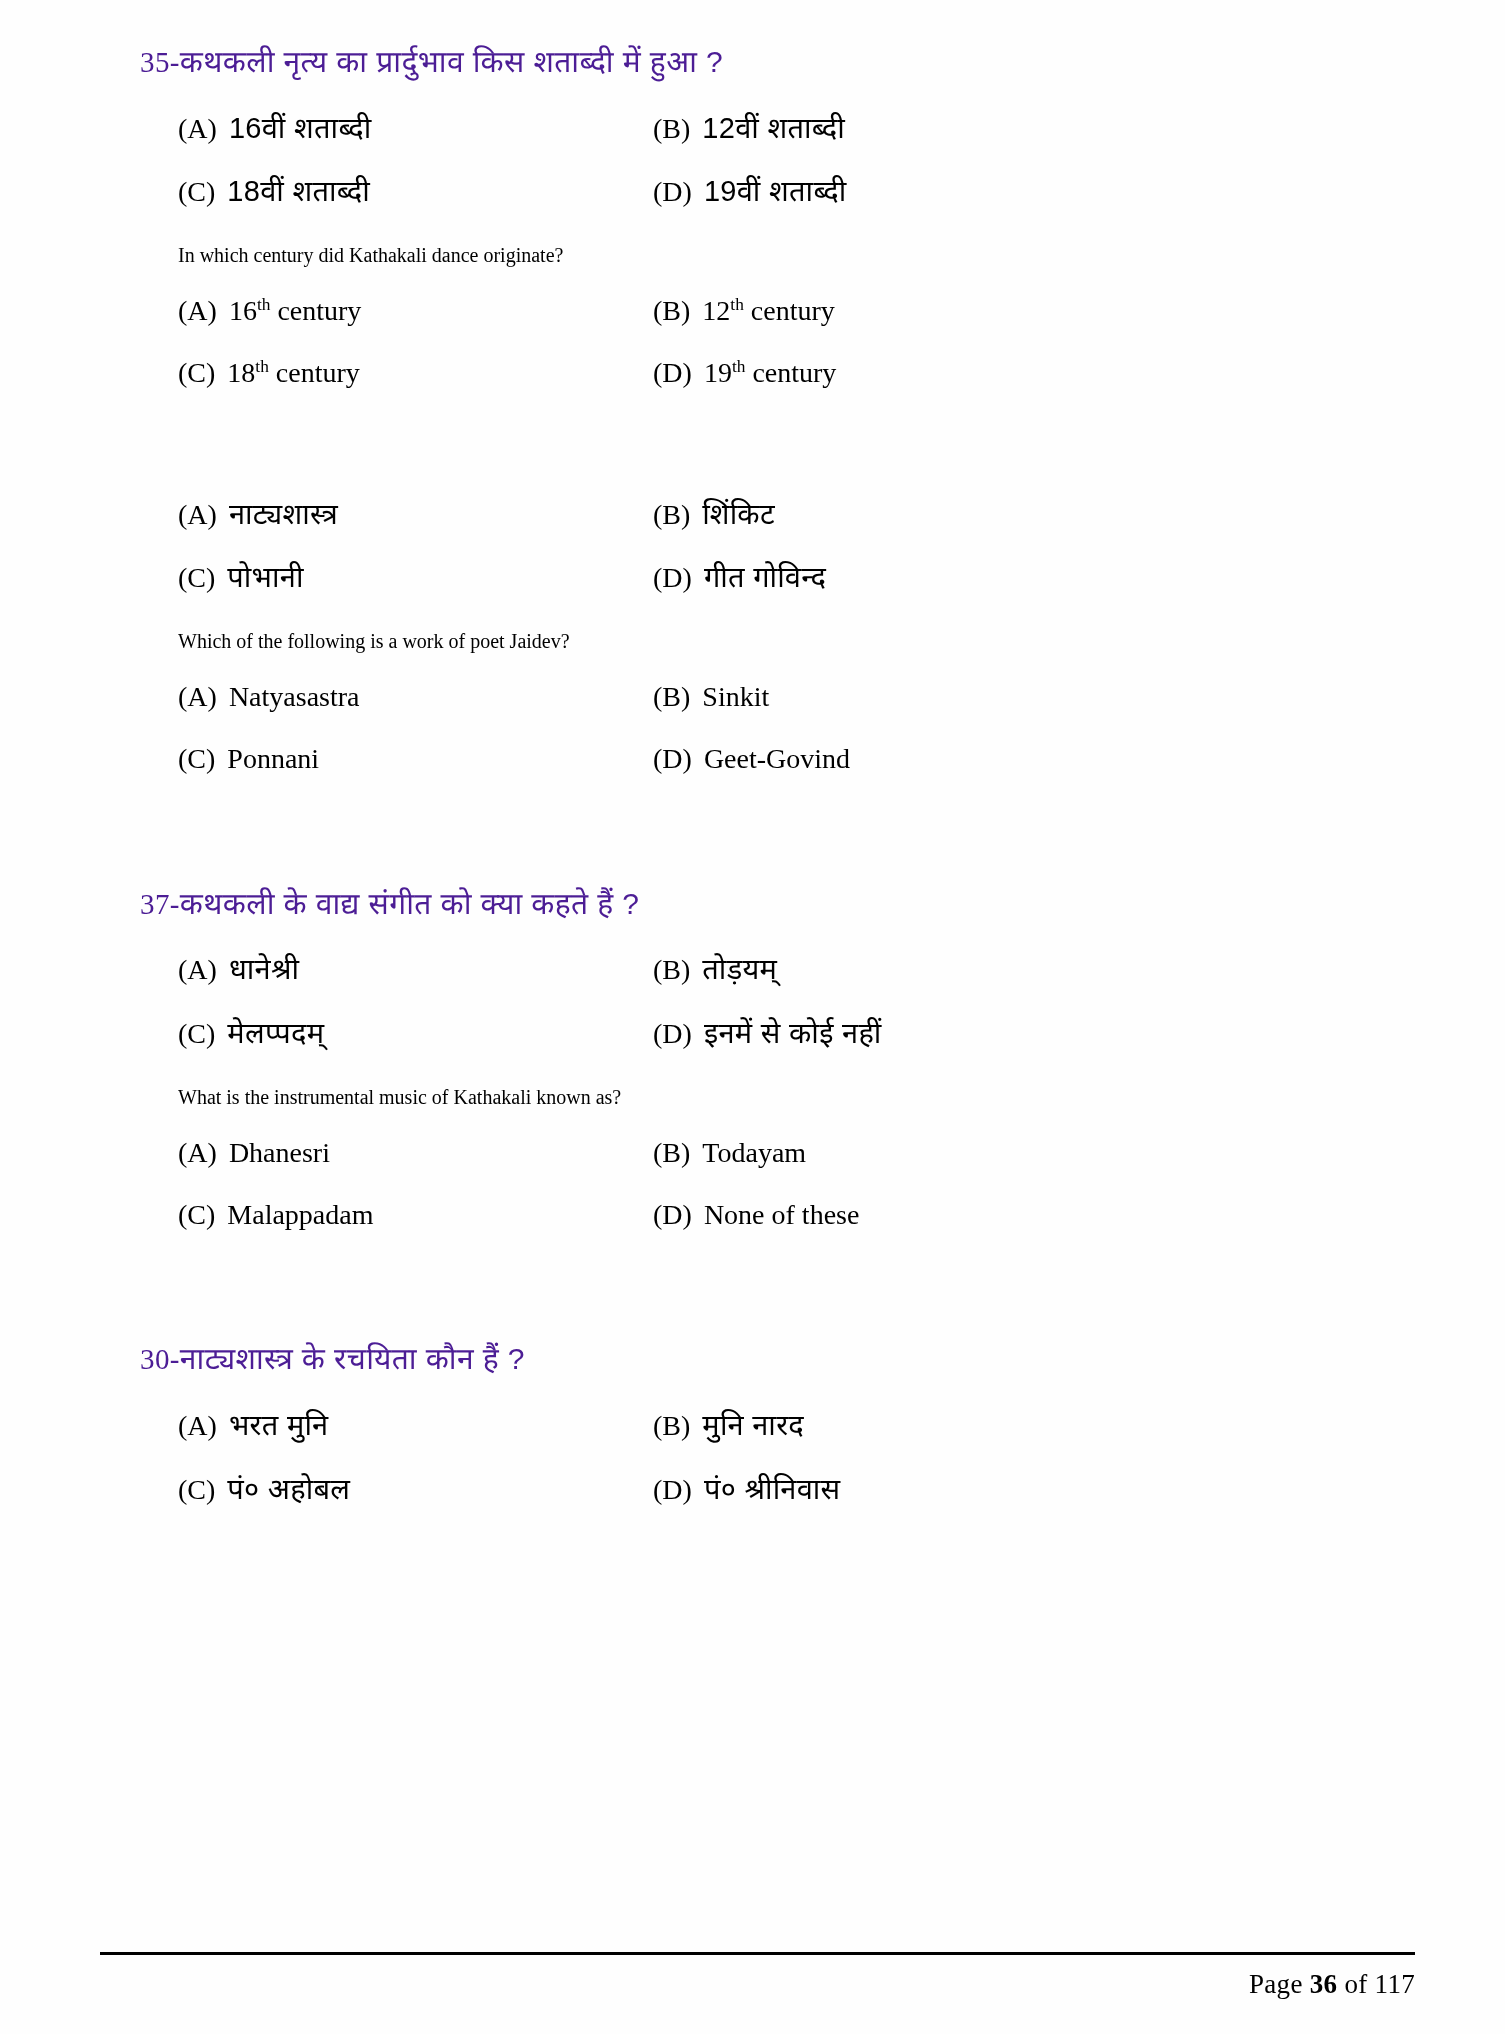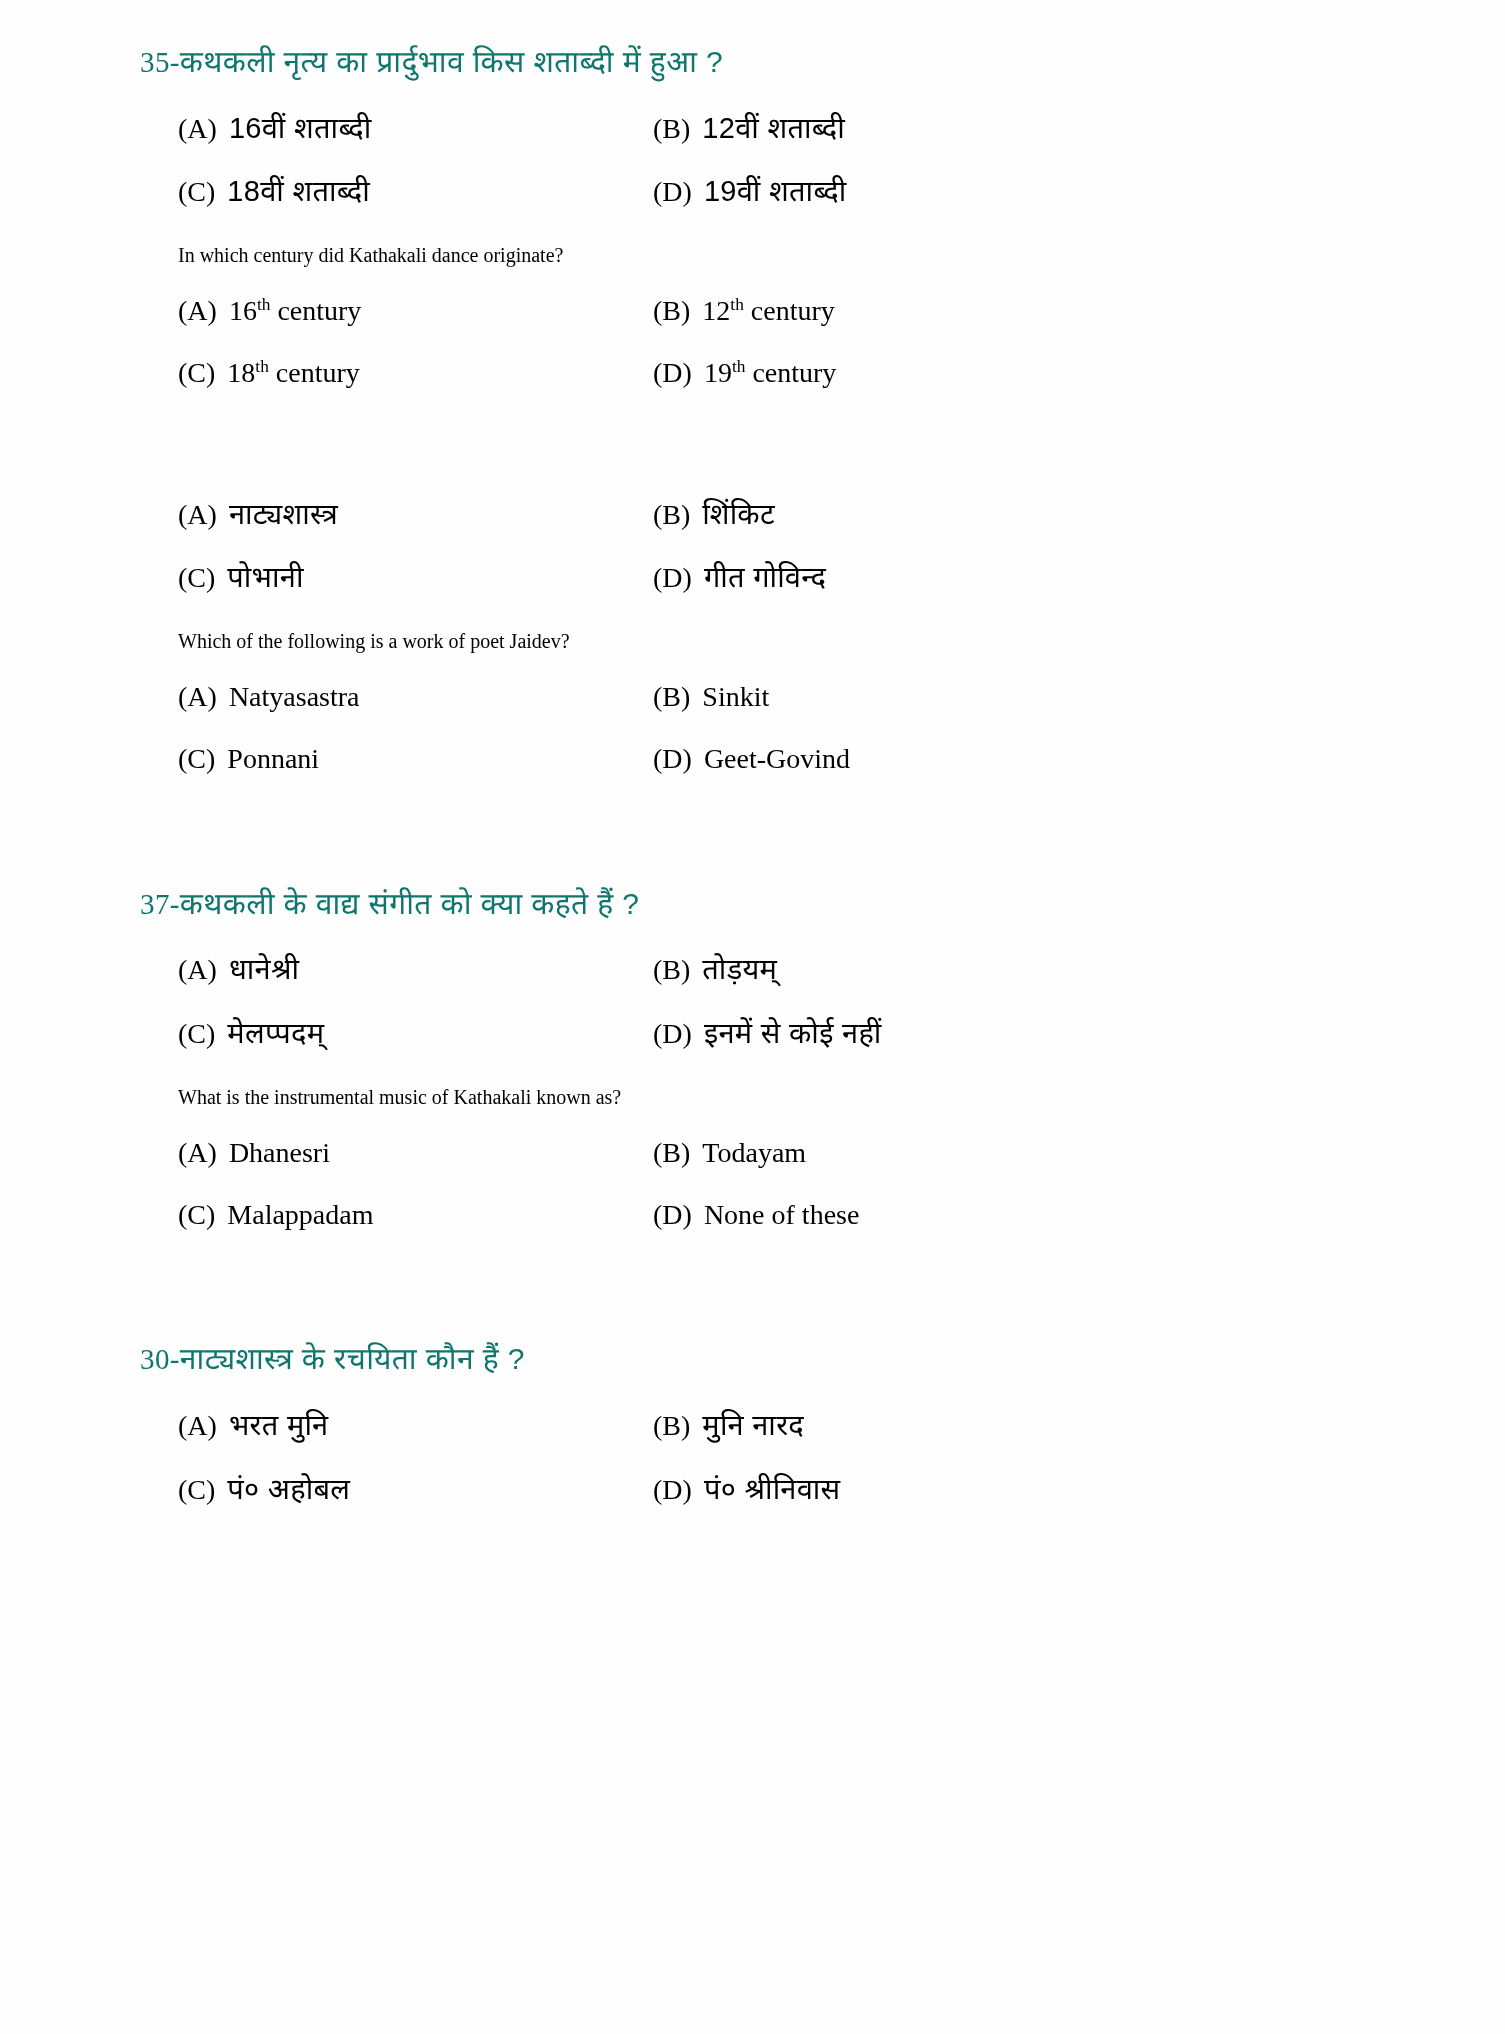--- a/index.html
+++ b/index.html
@@ -30,21 +30,21 @@
 
   
   .question-block {
     margin-bottom: 46px;
   }
   .q-stem {
     font-family: "Liberation Sans", "DejaVu Sans", sans-serif;
     font-size: 30px;
     line-height: 1.45;
     letter-spacing: 0.4px;
-    color: #0f766e;
+    color: #4c1d95;
     margin: 0 0 26px 0;
     white-space: nowrap;
   }
   .q-stem .q-num {
     font-family: "Liberation Serif", "DejaVu Serif", serif;
     font-size: 29px;
   }
   .options {
     margin: 0 0 0 38px;
   }
@@ -308,13 +308,17 @@
           <div class="opt right">
             <span class="opt-key">(D)</span>
             <span class="opt-text-hi">पं० श्रीनिवास</span>
           </div>
         </div>
       </div>
     </div>
 
   </div>
 
+  <div class="footer">
+    <div class="footer-rule"></div>
+    <div class="footer-text"><span>Page</span>&nbsp;<span class="pagenum">36</span>&nbsp;<span>of</span>&nbsp;<span>117</span></div>
+  </div>
 </div>
 
 </body></html>

